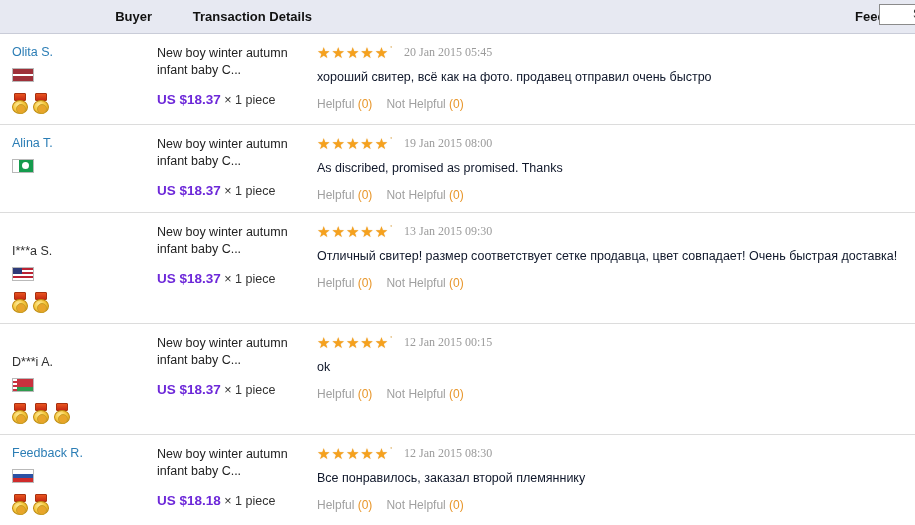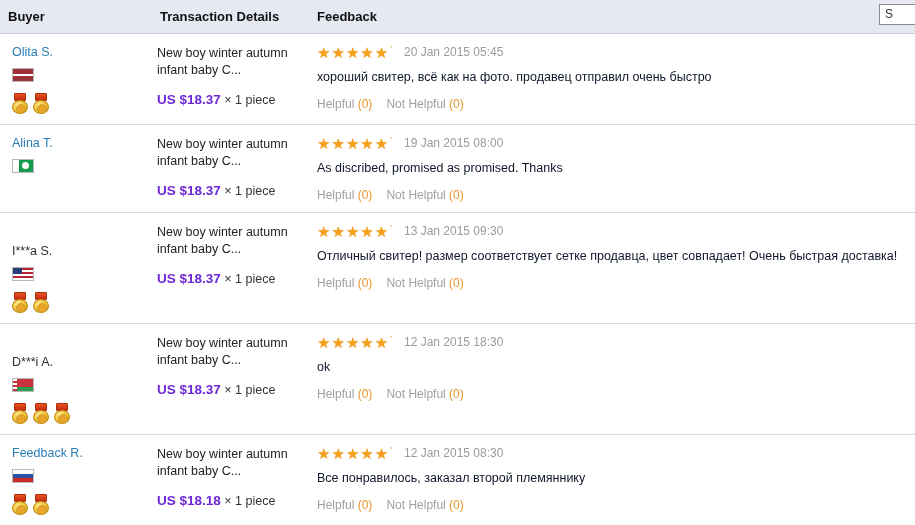--- a/index.html
+++ b/index.html
@@ -16,21 +16,21 @@
     table-layout: fixed;
   }
   
   .thead-row { height: 33px; }
   .thead-row th {
     background: #e7e9f2;
     border-bottom: 1px solid #c9ccd8;
     font-size: 13px;
     font-weight: bold;
     color: #111111;
-    text-align: left;
+    text-align: right;
     padding: 0 0 0 8px;
     vertical-align: middle;
     white-space: nowrap;
   }
   th.col-buyer   { width: 152px; }
   th.col-trans   { width: 160px; }
   th.col-feed    { width: 603px; padding-left: 5px; position: relative; }
 
   .sort-box {
     position: absolute;
@@ -173,20 +173,21 @@
     font-size: 9px;
     margin-left: 1px;
     line-height: 9px;
     align-self: flex-start;
   }
   .feed-date {
     font-size: 12px;
     color: #9b9b9b;
     margin-left: 12px;
     white-space: nowrap;
+    font-family: Liberation Serif, serif;
   }
   .feed-comment {
     font-size: 12.5px;
     color: #0f172a;
     line-height: 16px;
     margin-bottom: 12px;
     white-space: nowrap;
   }
   .feed-actions { font-size: 12px; white-space: nowrap; }
   .feed-actions a {
@@ -309,21 +310,21 @@
           </span>
         </td>
         <td class="trans-cell">
           <div class="item-title">New boy winter autumn infant baby C...</div>
           <div class="price-line"><span class="price">US $18.37</span> <span class="qty">× 1 piece</span></div>
         </td>
         <td class="feed-cell">
           <div class="feed-head">
             <span class="stars">★★★★★</span>
             <span class="stars-tick">'</span>
-            <span class="feed-date">12 Jan 2015 18:30</span>
+            <span class="feed-date">12 Jan 2015 00:15</span>
           </div>
           <div class="feed-comment">ok</div>
           <div class="feed-actions"><a href="#"><span>Helpful</span> <span class="cnt">(0)</span></a><a href="#"><span>Not Helpful</span> <span class="cnt">(0)</span></a></div>
         </td>
       </tr>
       <tr class="row">
         <td class="buyer-cell">
           <a href="#" class="buyer-name">Feedback R.</a>
           <span class="flag flag-ru"></span>
           <span class="medals">

